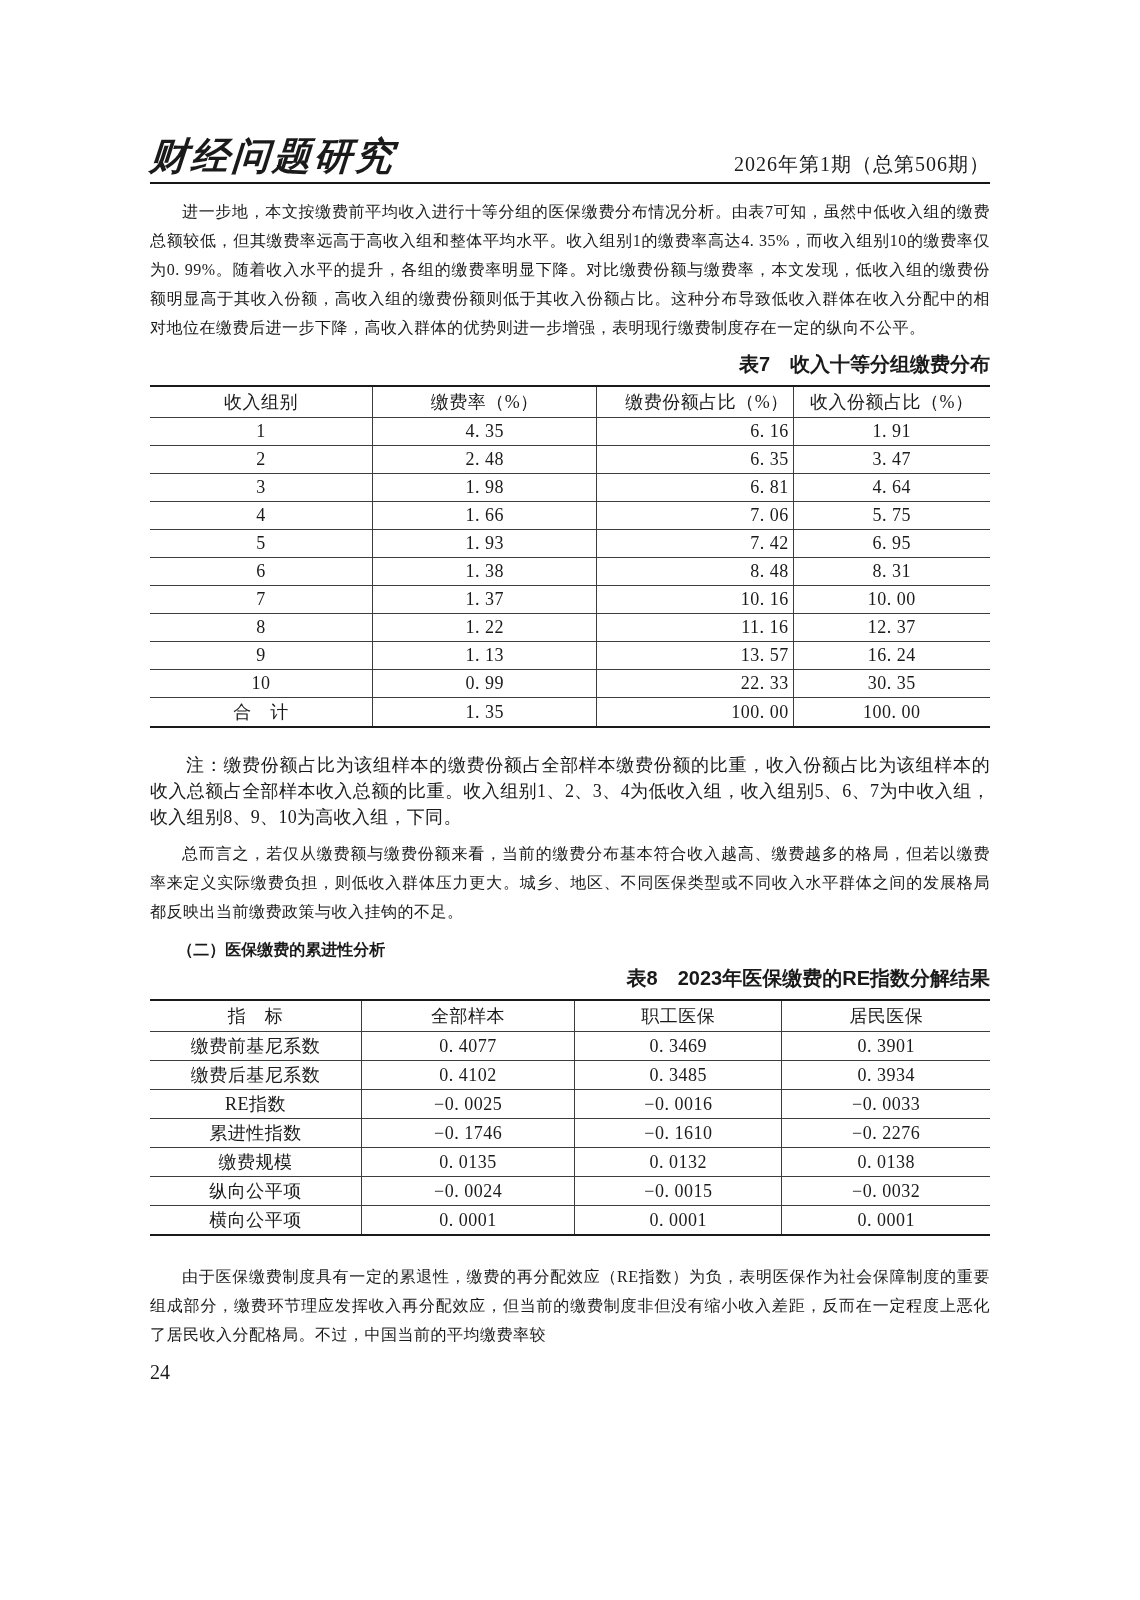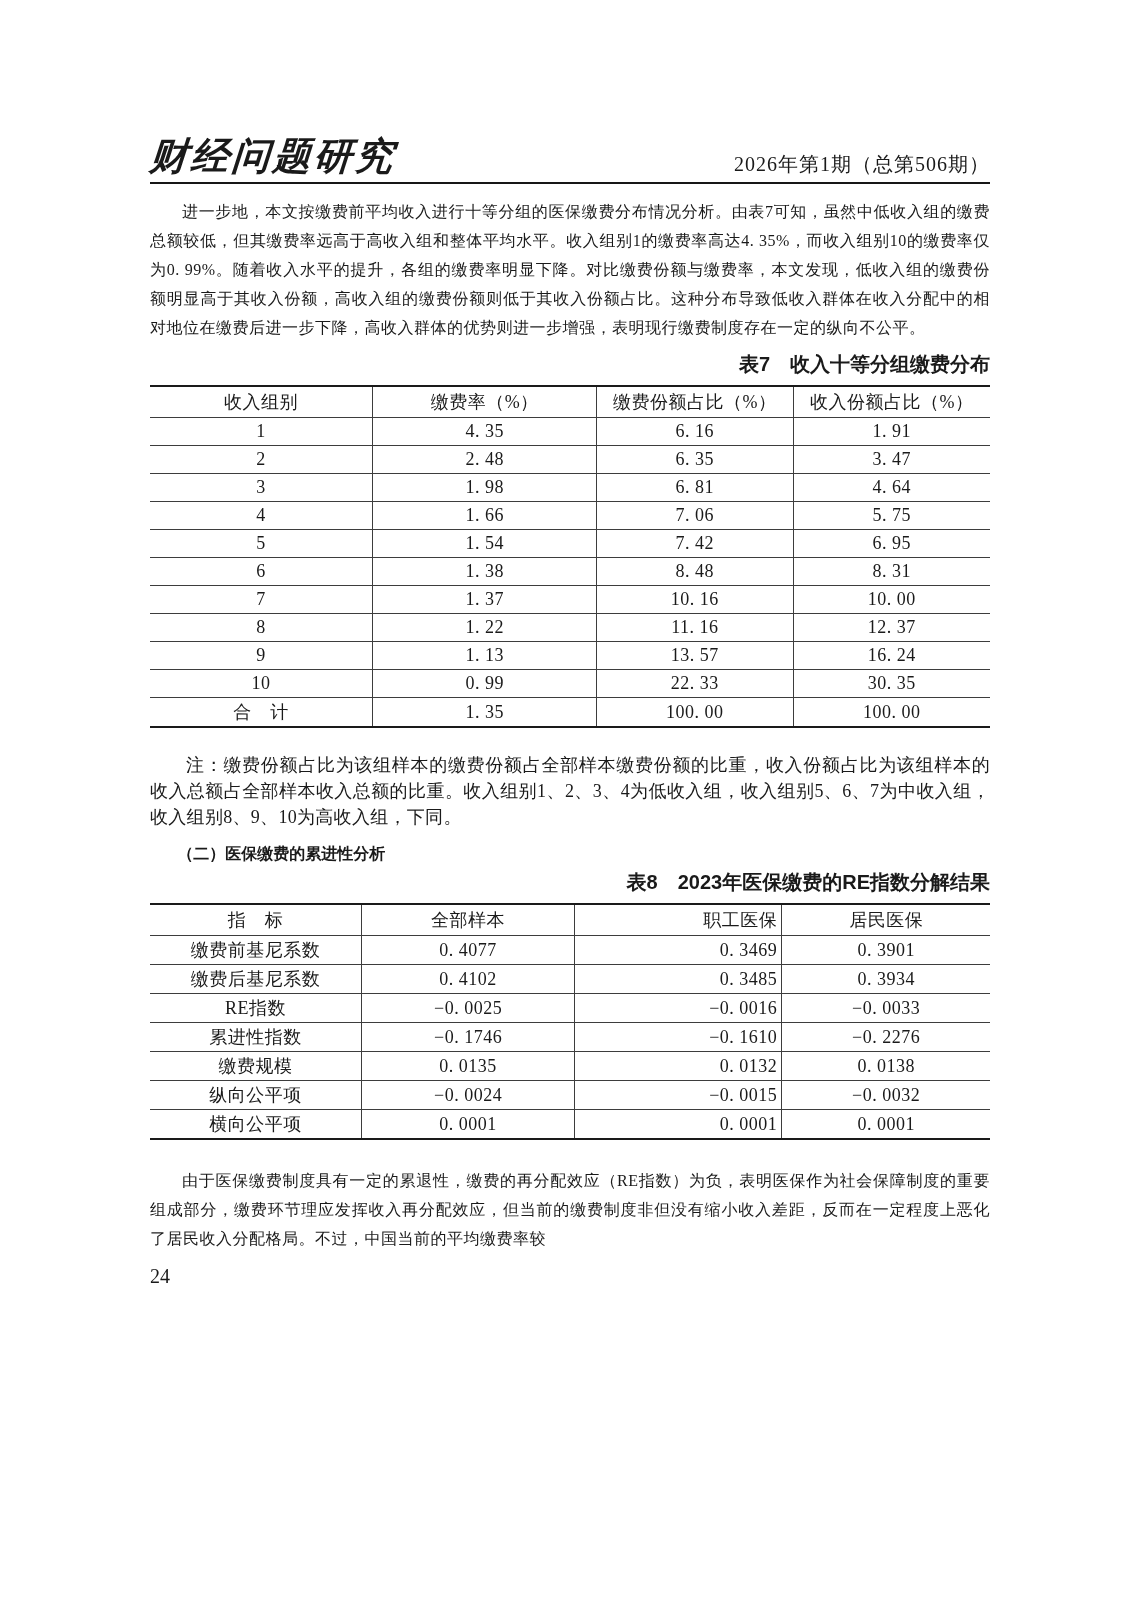--- a/index.html
+++ b/index.html
@@ -93,25 +93,25 @@
     letter-spacing: 0.5px;
     overflow: hidden;
     white-space: nowrap;
   }
   table.data-table th { height: 26px; }
   table.data-table th:last-child,
   table.data-table td:last-child { border-right: none; }
   table.data-table tbody tr:last-child td { border-bottom: none; }
   #table7 th:nth-child(1), #table7 td:nth-child(1) { width: 26.6%; }
   #table7 th:nth-child(2), #table7 td:nth-child(2) { width: 26.7%; }
-  #table7 th:nth-child(3), #table7 td:nth-child(3) { width: 23.3%; }
+  #table7 th:nth-child(3), #table7 td:nth-child(3) { width: 23.3%; text-align: right; }
   #table7 th:nth-child(4), #table7 td:nth-child(4) { width: 23.4%; }
   #table8 th:nth-child(1), #table8 td:nth-child(1) { width: 25.2%; }
   #table8 th:nth-child(2), #table8 td:nth-child(2) { width: 25.4%; }
-  #table8 th:nth-child(3), #table8 td:nth-child(3) { width: 24.6%; text-align: right; }
+  #table8 th:nth-child(3), #table8 td:nth-child(3) { width: 24.6%; }
   #table8 th:nth-child(4), #table8 td:nth-child(4) { width: 24.8%; }
   .table-note {
     font-size: 18px;
     line-height: 26px;
     text-align: justify;
     text-indent: 2em;
     margin: 24px 0 0 0;
     letter-spacing: 0.3px;
   }
   
@@ -163,21 +163,21 @@
           <td>4. 64</td>
         </tr>
         <tr>
           <td>4</td>
           <td>1. 66</td>
           <td>7. 06</td>
           <td>5. 75</td>
         </tr>
         <tr>
           <td>5</td>
-          <td>1. 54</td>
+          <td>1. 93</td>
           <td>7. 42</td>
           <td>6. 95</td>
         </tr>
         <tr>
           <td>6</td>
           <td>1. 38</td>
           <td>8. 48</td>
           <td>8. 31</td>
         </tr>
         <tr>
@@ -208,20 +208,21 @@
           <td>合　计</td>
           <td>1. 35</td>
           <td>100. 00</td>
           <td>100. 00</td>
         </tr>
       </tbody>
     </table>
 
   <p class="table-note">注：缴费份额占比为该组样本的缴费份额占全部样本缴费份额的比重，收入份额占比为该组样本的收入总额占全部样本收入总额的比重。收入组别1、2、3、4为低收入组，收入组别5、6、7为中收入组，收入组别8、9、10为高收入组，下同。</p>
 
+  <p class="body-par par-2">总而言之，若仅从缴费额与缴费份额来看，当前的缴费分布基本符合收入越高、缴费越多的格局，但若以缴费率来定义实际缴费负担，则低收入群体压力更大。城乡、地区、不同医保类型或不同收入水平群体之间的发展格局都反映出当前缴费政策与收入挂钩的不足。</p>
 
   <div class="section-heading">（二）医保缴费的累进性分析</div>
 
 
   <div class="table-caption cap8">表8　2023年医保缴费的RE指数分解结果</div>
 
   <table id="table8" class="data-table" data-table="table8">
       <thead>
         <tr>
           <th>指　标</th>

